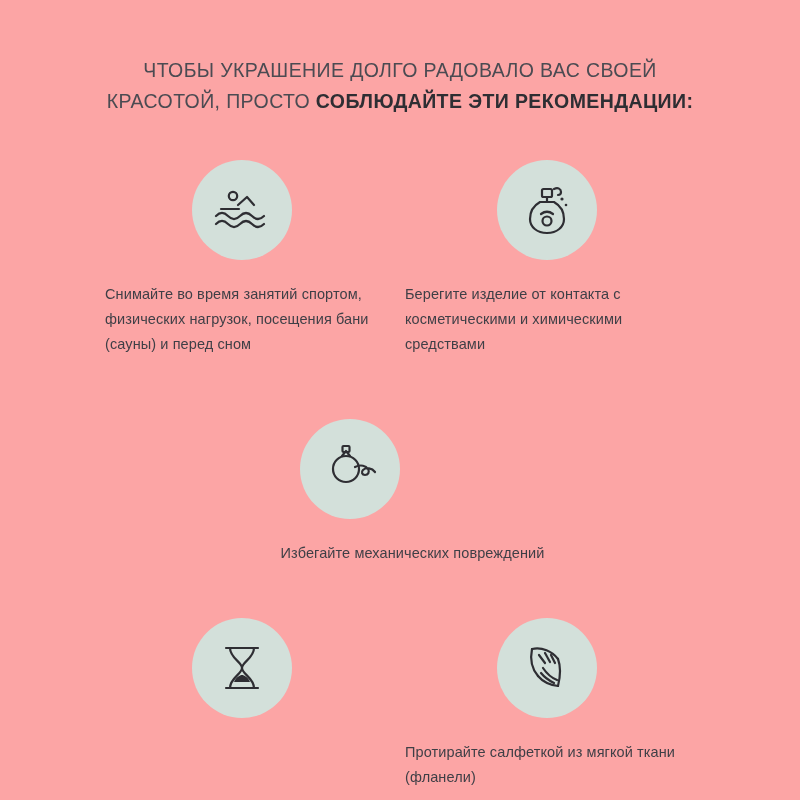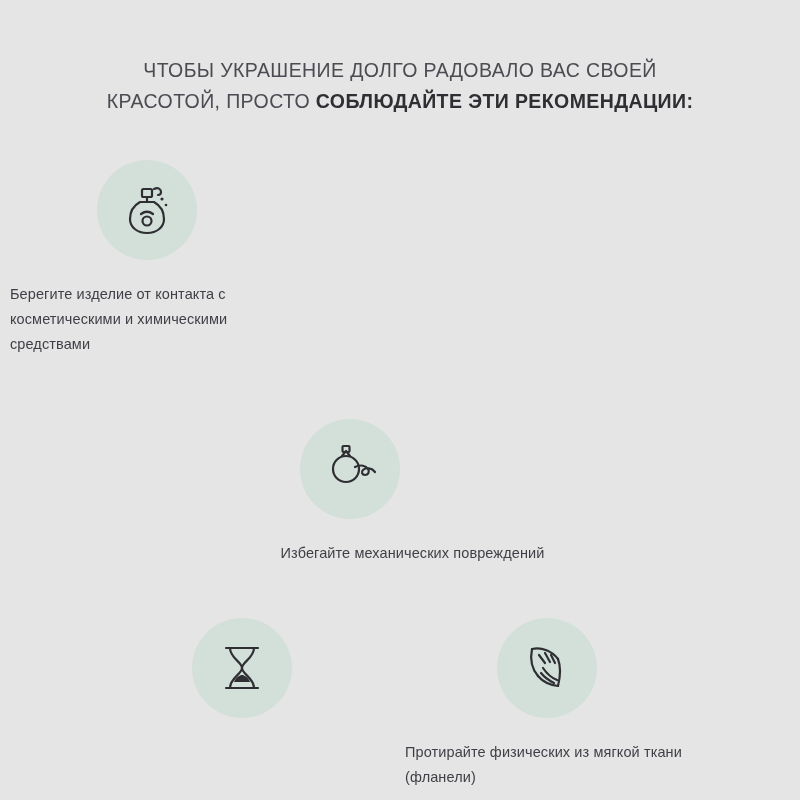--- a/index.html
+++ b/index.html
@@ -10,21 +10,21 @@
     width: 800px;
     height: 800px;
     background: #ffffff;
     font-family: "Liberation Sans", sans-serif;
     overflow: hidden;
   }
   .page {
     position: relative;
     width: 800px;
     height: 800px;
-    background: #e5e5e5;
+    background: #fca5a5;
   }
   .heading {
     position: absolute;
     top: 55px;
     left: 70px;
     width: 660px;
     text-align: center;
     font-size: 19.5px;
     font-weight: 400;
     letter-spacing: 0.4px;
@@ -103,20 +103,34 @@
 
   <div class="heading">
     <span>ЧТОБЫ УКРАШЕНИЕ ДОЛГО РАДОВАЛО ВАС СВОЕЙ</span><br>
     <span>КРАСОТОЙ, ПРОСТО </span><span class="strong">СОБЛЮДАЙТЕ ЭТИ РЕКОМЕНДАЦИИ:</span>
   </div>
 
   <div class="grid">
 
     <div class="row row1">
 
+      <div class="cell left-pad">
+        <div class="circle">
+          <span>
+            <svg width="58" height="50" viewBox="0 0 58 50" fill="none" stroke="#2e2e33" stroke-width="2.2" stroke-linecap="round" stroke-linejoin="round">
+              <circle cx="20" cy="11" r="4.2" fill="none"></circle>
+              <path d="M25 20 L34 12 L41 20"></path>
+              <path d="M8 24 L26 24"></path>
+              <path d="M3 31 c4 -4 8 -4 12 0 c4 4 8 4 12 0 c4 -4 8 -4 12 0 c4 4 8 4 12 0"></path>
+              <path d="M3 39 c4 -4 8 -4 12 0 c4 4 8 4 12 0 c4 -4 8 -4 12 0 c4 4 8 4 12 0"></path>
+            </svg>
+          </span>
+        </div>
+        <div class="caption">Снимайте во время занятий спортом, физических нагрузок, посещения бани (сауны) и перед сном</div>
+      </div>
 
       <div class="cell mid-pad">
         <div class="circle">
           <span>
             <svg width="52" height="54" viewBox="0 0 52 54" fill="none" stroke="#2e2e33" stroke-width="2.2" stroke-linecap="round" stroke-linejoin="round">
               <rect x="21" y="6" width="10" height="8" rx="1.5"></rect>
               <path d="M26 14 v5"></path>
               <path d="M19 19 h14 c7 4 10 10 10 17 c0 8 -7 14 -17 14 c-10 0 -17 -6 -17 -14 c0 -7 3 -13 10 -17 z"></path>
               <path d="M20 31 c4 -3 8 -3 12 0"></path>
               <circle cx="26" cy="38" r="4.5"></circle>
@@ -172,19 +186,19 @@
               <path d="M17 34 c5 6 12 9 20 10"></path>
               <path d="M37 17 c3 8 2 19 0 27"></path>
               <path d="M18 13 l6 8"></path>
               <path d="M24 11 l5 9"></path>
               <path d="M30 13 l4 8"></path>
               <path d="M22 26 c4 6 9 10 14 12"></path>
               <path d="M20 31 c4 5 9 8 13 10"></path>
             </svg>
           </span>
         </div>
-        <div class="caption">Протирайте физических из мягкой ткани (фланели)</div>
+        <div class="caption">Протирайте салфеткой из мягкой ткани (фланели)</div>
       </div>
 
     </div>
 
   </div>
 </div>
 
 </body></html>

